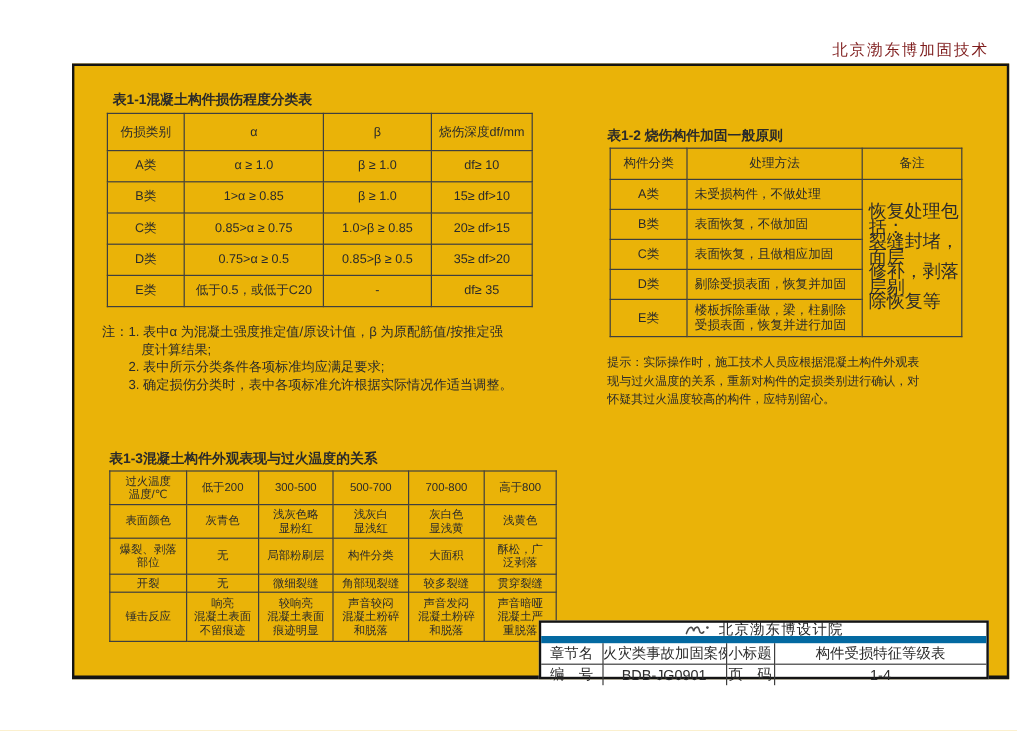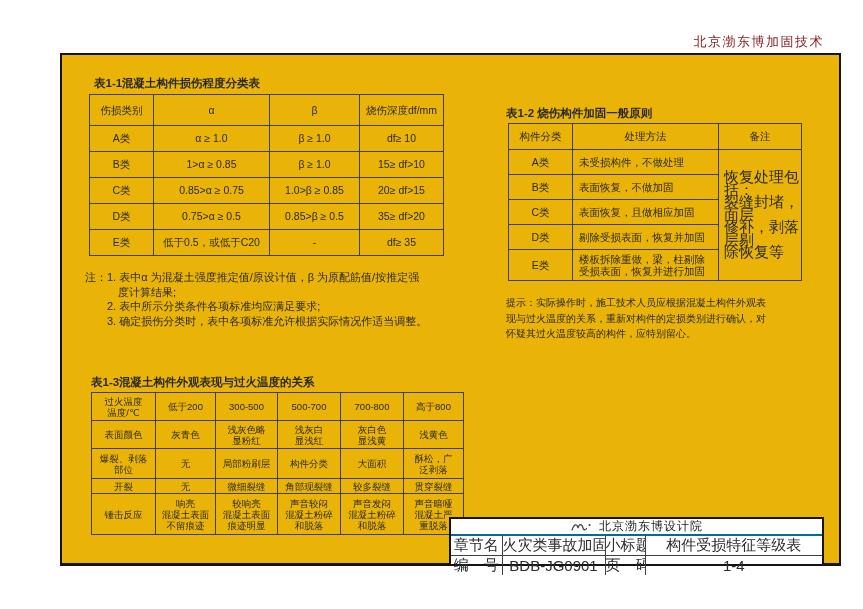--- a/index.html
+++ b/index.html
@@ -52,25 +52,25 @@
   .t12 tr:last-child { height:31px; }
   .t12 td.method { text-align:left; padding-left:6px; }
   .t12 td.remark { text-align:left; padding-left:5px; font-size:15px; }
   .tip { width:336px; font-size:10px; line-height:15.5px; white-space:pre-line; color:#2b2b2b; }
   
   .title-block {
     position:absolute; left:449px; top:517px; width:375px; height:49px;
     border:2px solid #141414; background:#fff;
   }
   .tb-row1 {
-    height:17px; border-bottom:2px solid #0369a1;
+    height:17px; border-bottom:6px solid #0369a1;
     display:flex; align-items:center; justify-content:center; gap:5px;
     font-size:12px; color:#222; letter-spacing:1px;
   }
-  table.tb { border-collapse:collapse; table-layout:fixed; width:371px; font-size:15px; }
+  table.tb { border-collapse:collapse; table-layout:fixed; width:371px; font-size:12px; }
   table.tb td { border:1px solid #3f3f3f; text-align:center; vertical-align:middle; height:14px; color:#2b2b2b; overflow:hidden; white-space:nowrap; }
   table.tb tr td { border-left:none; }
   table.tb tr td:last-child { border-right:none;margin-left:11px; }
   table.tb tr:last-child td { border-bottom:none; }
   table.tb tr:first-child td { border-top:none; }
   .logo-mark { display:inline-block; }
 </style>
 </head>
 <body>
 

